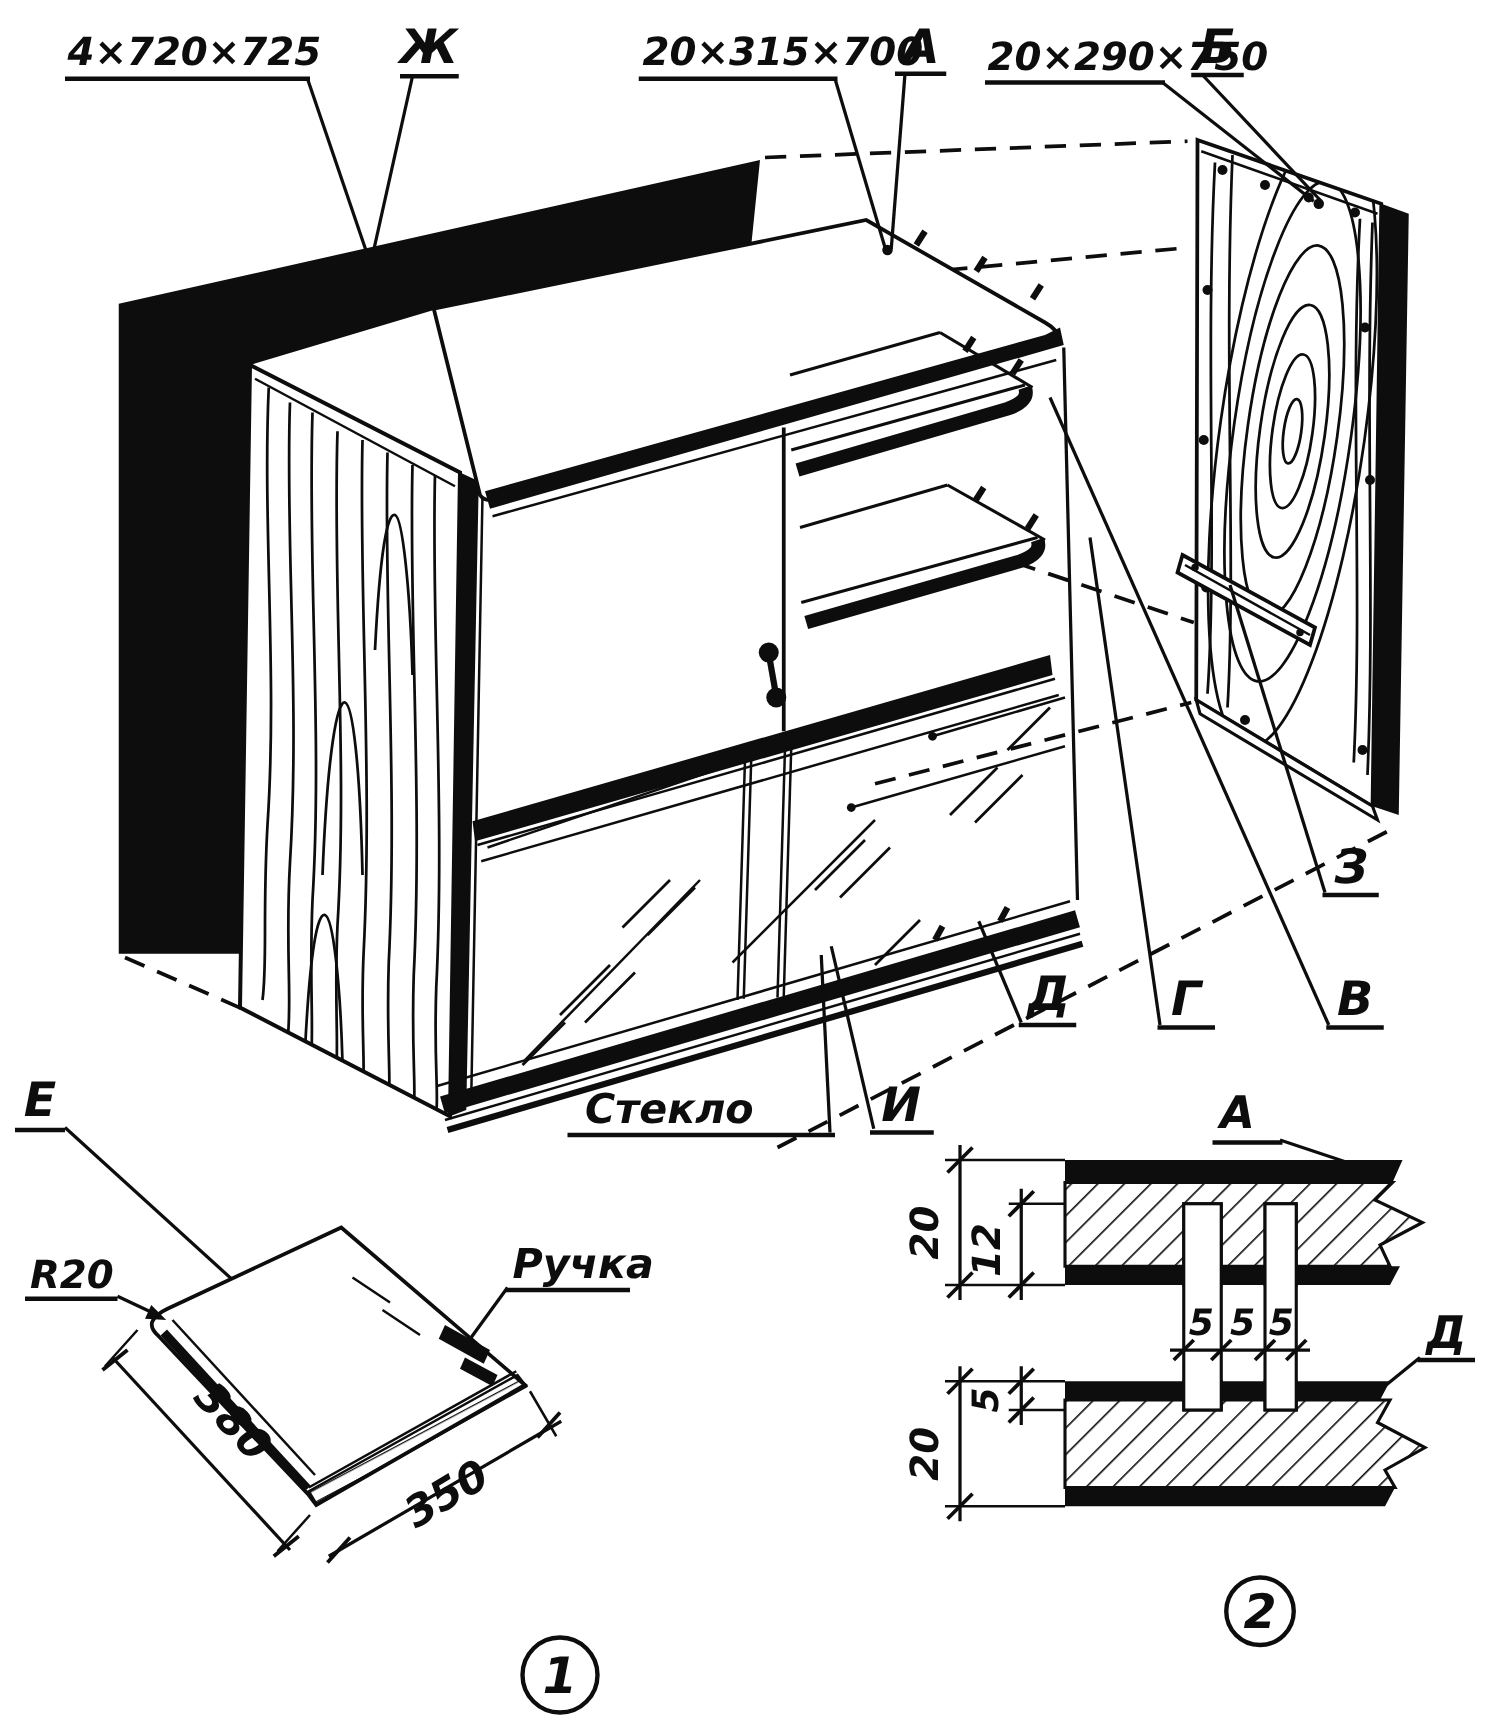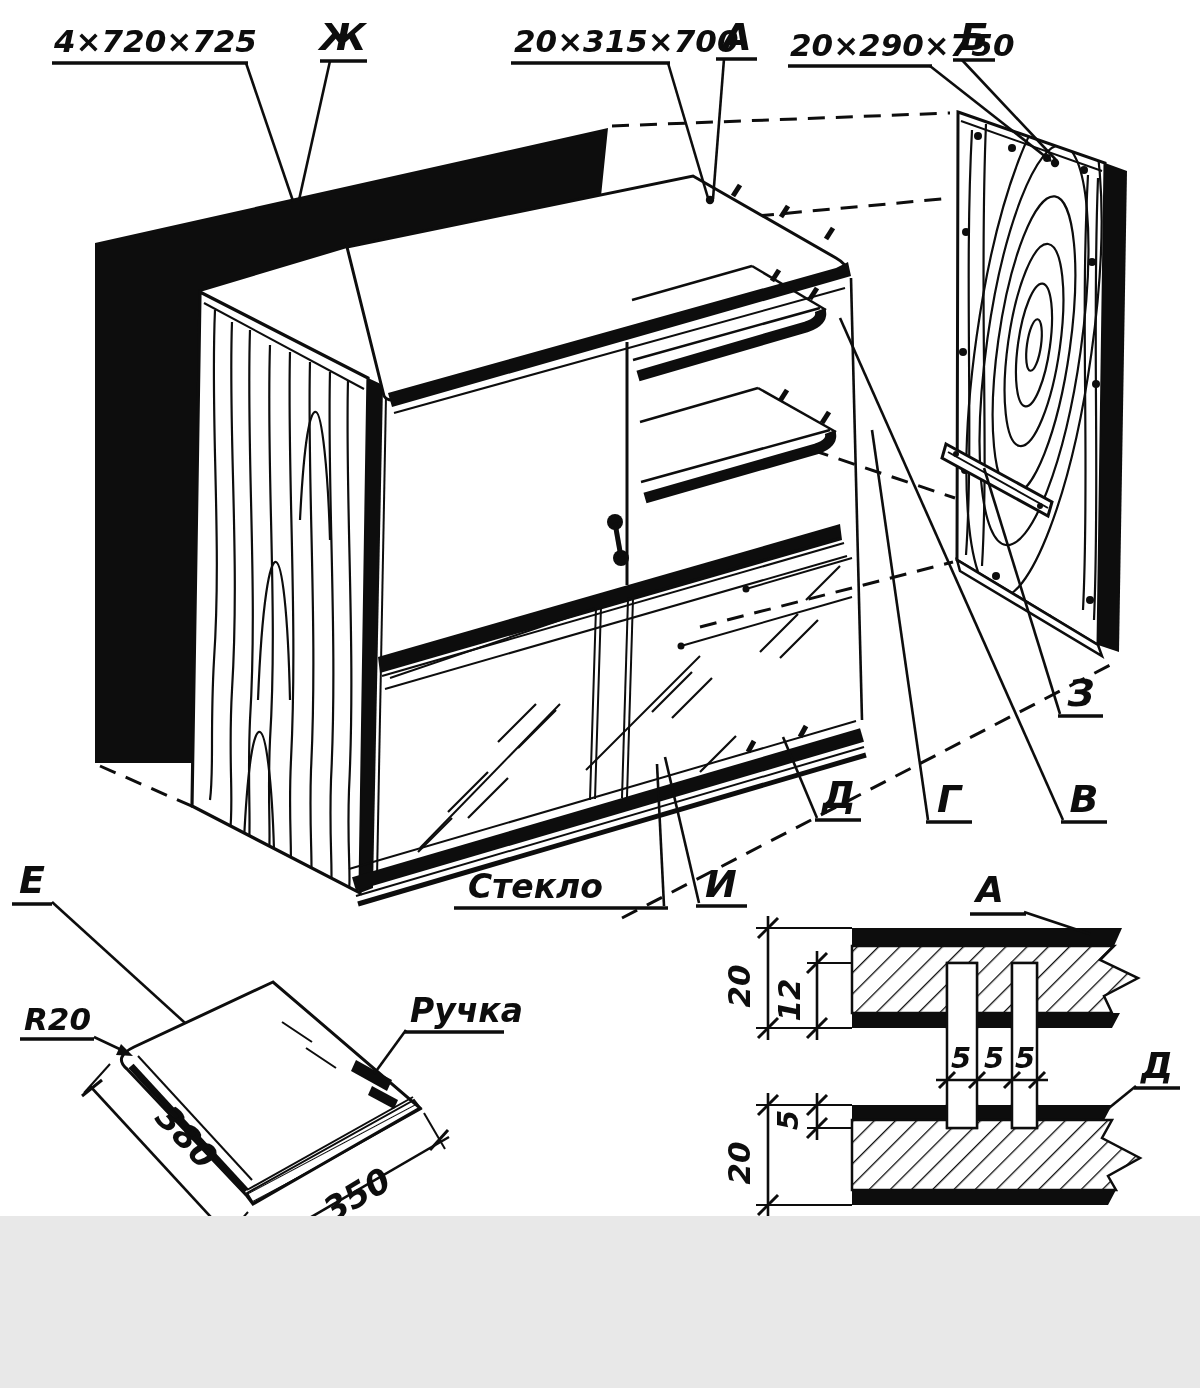--- a/index.html
+++ b/index.html
@@ -1,16 +1,16 @@
 <!DOCTYPE html>
 <html><head>
 <meta charset="utf-8">
 <style>
   html,body{margin:0;padding:0;background:#e8e8e8;}
-  .sheet{width:1200px;height:1216px;background:#ffffff;position:relative;margin:0 auto;overflow:hidden;}
+  .sheet{width:1200px;height:1388px;background:#ffffff;position:relative;margin:0 auto;overflow:hidden;}
   svg{display:block;}
   text{font-family:"DejaVu Sans", sans-serif;font-style:italic;font-weight:700;fill:#0d0d0d;}
   .ln{stroke:#0d0d0d;fill:none;}
   .fill{fill:#0d0d0d;stroke:none;}
   .wh{fill:#ffffff;}
   .dash{stroke:#0d0d0d;fill:none;stroke-width:3;stroke-dasharray:17 11;}
   .grain{stroke:#0d0d0d;fill:none;stroke-width:2.2;}
   .underl{stroke:#0d0d0d;stroke-width:3.5;}
   .leader{stroke:#0d0d0d;stroke-width:2.6;fill:none;}
   .thin{stroke:#0d0d0d;stroke-width:2;fill:none;}

